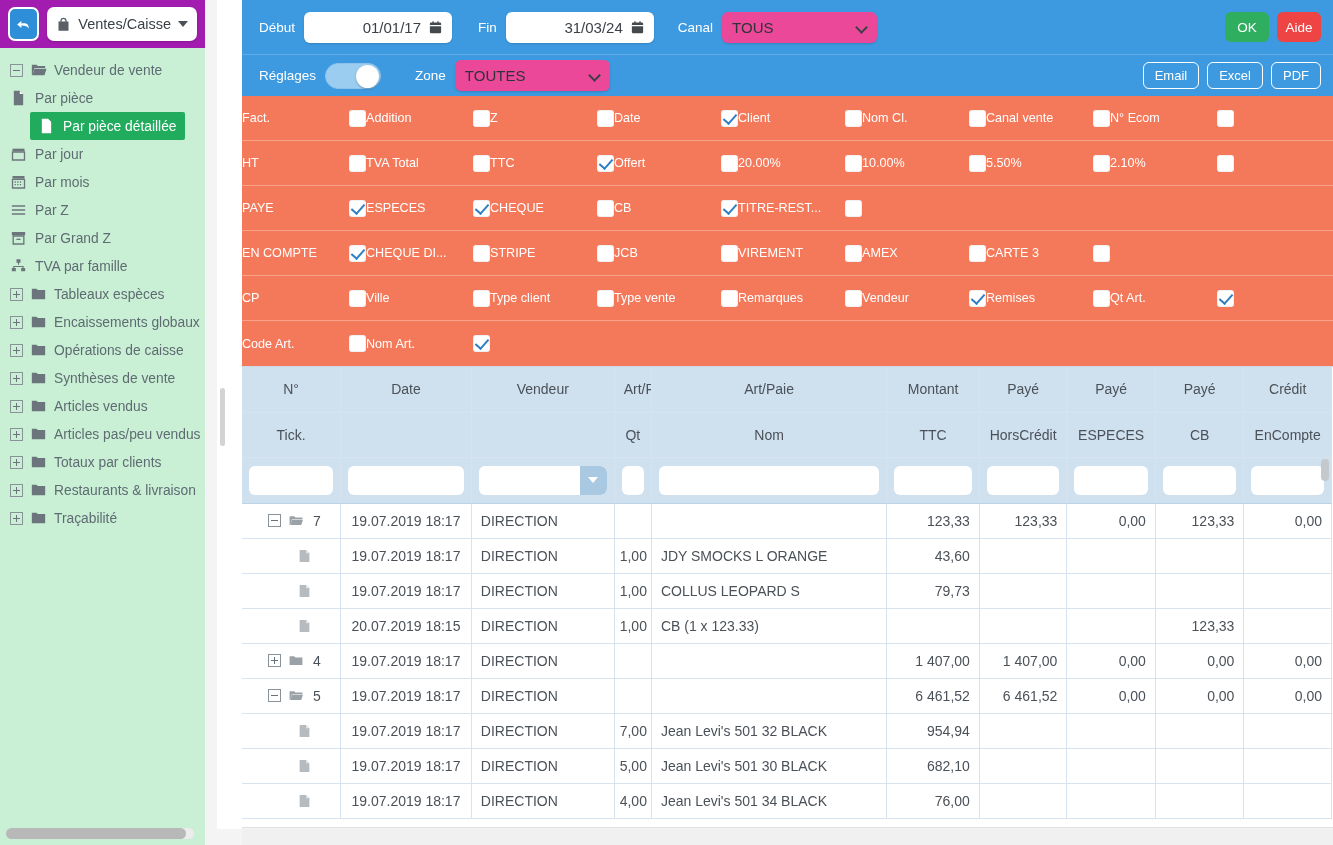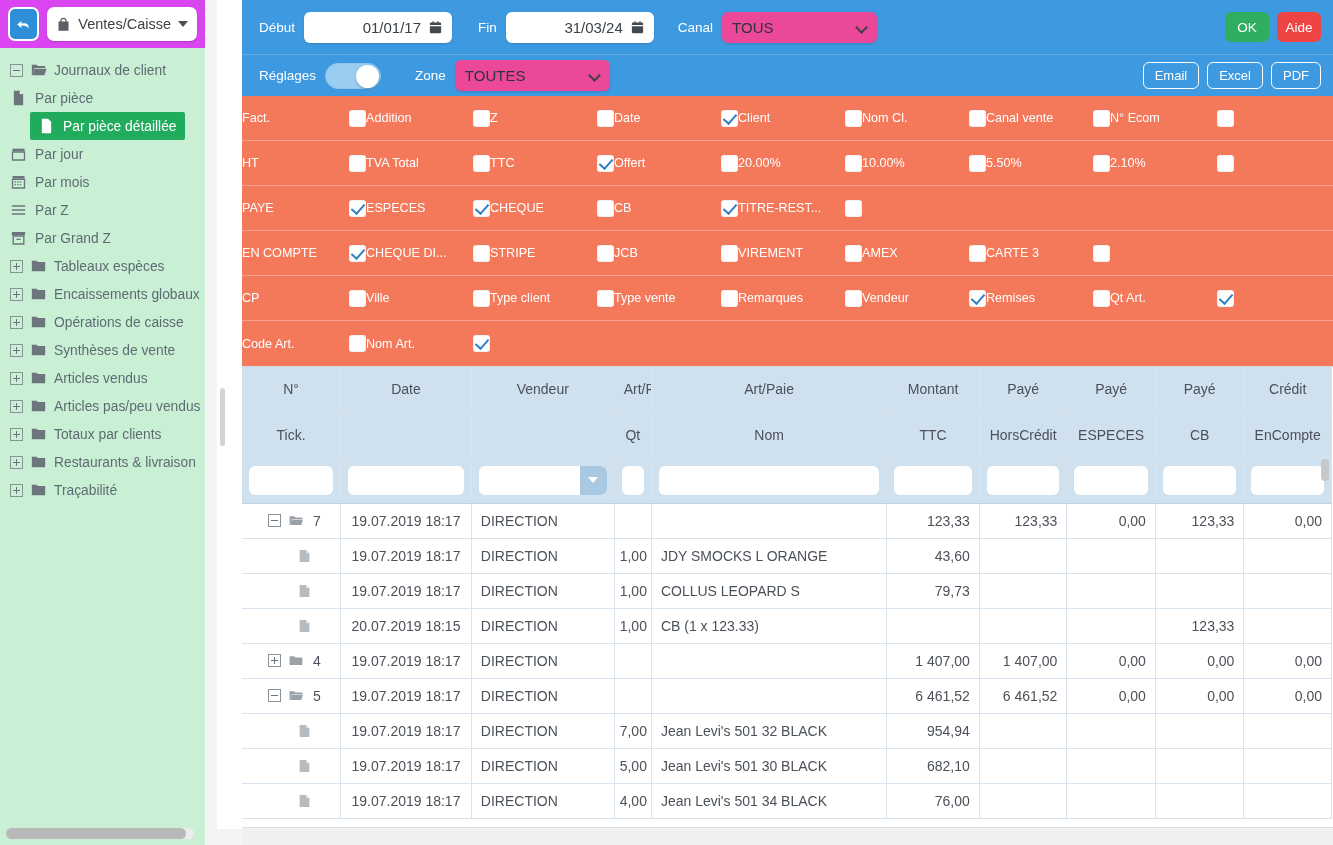--- a/index.html
+++ b/index.html
@@ -16,21 +16,21 @@
   
   #sidebar {
     width: 205px; height: 845px;
     background: #c9f0d5;
     position: relative;
     flex: 0 0 205px;
     overflow: hidden;
   }
   .side-top {
     height: 48px;
-    background: #d946ef;
+    background: #a21caf;
     display: flex; align-items: center;
     padding: 0 8px; gap: 8px;
   }
   .back-btn {
     width: 42px; height: 34px;
     background: #2e8fd8;
     border: 2px solid #ffffff;
     border-radius: 7px;
     display: flex; align-items: center; justify-content: center;
     cursor: pointer;
@@ -326,21 +326,21 @@
         <span class="caret"></span>
       </div>
     </div>
     <div class="tree" id="tree">
         <div class="tree-node">
           <span class="expander"></span>
           <svg class="ico" viewBox="0 0 24 24">
             <path d="M2 4h7l2 2h11v3H6L3 20H2z"></path>
             <path d="M6 10h18l-3 10H3z"></path>
           </svg>
-          <span class="txt">Journaux de client</span>
+          <span class="txt">Vendeur de vente</span>
         </div>
         <div class="tree-node child">
           <svg class="ico" viewBox="0 0 24 24">
             <path d="M5 1h9l5 5v17H5z"></path>
             <path d="M14 1v5h5z" fill="#ffffff"></path>
           </svg>
           <span class="txt">Par pièce</span>
         </div>
         <div class="tree-node child selected">
           <svg class="ico" viewBox="0 0 24 24">
@@ -370,20 +370,26 @@
           </svg>
           <span class="txt">Par Z</span>
         </div>
         <div class="tree-node child">
           <svg class="ico" viewBox="0 0 24 24">
             <path d="M2 3h20v5H2z"></path>
             <path d="M4 9h16v12H4z" fill="none" stroke="#6c757c" stroke-width="2"></path>
             <path d="M9 13h6v2H9z"></path>
           </svg>
           <span class="txt">Par Grand Z</span>
+        </div>
+        <div class="tree-node child">
+          <svg class="ico" viewBox="0 0 24 24">
+            <path d="M9 2h6v5H9zM2 15h6v5H2zm14 0h6v5h-6zM11.2 7h1.6v3h-1.6zM4.2 12h15.6v1.6H4.2zM4.2 12h1.6v3H4.2zm13.9 0h1.6v3h-1.6z"></path>
+          </svg>
+          <span class="txt">TVA par famille</span>
         </div>
         <div class="tree-node">
           <span class="expander plus"></span>
           <svg class="ico" viewBox="0 0 24 24">
             <path d="M2 4h7l2 2h11v14H2z"></path>
           </svg>
           <span class="txt">Tableaux espèces</span>
         </div>
         <div class="tree-node">
           <span class="expander plus"></span>

